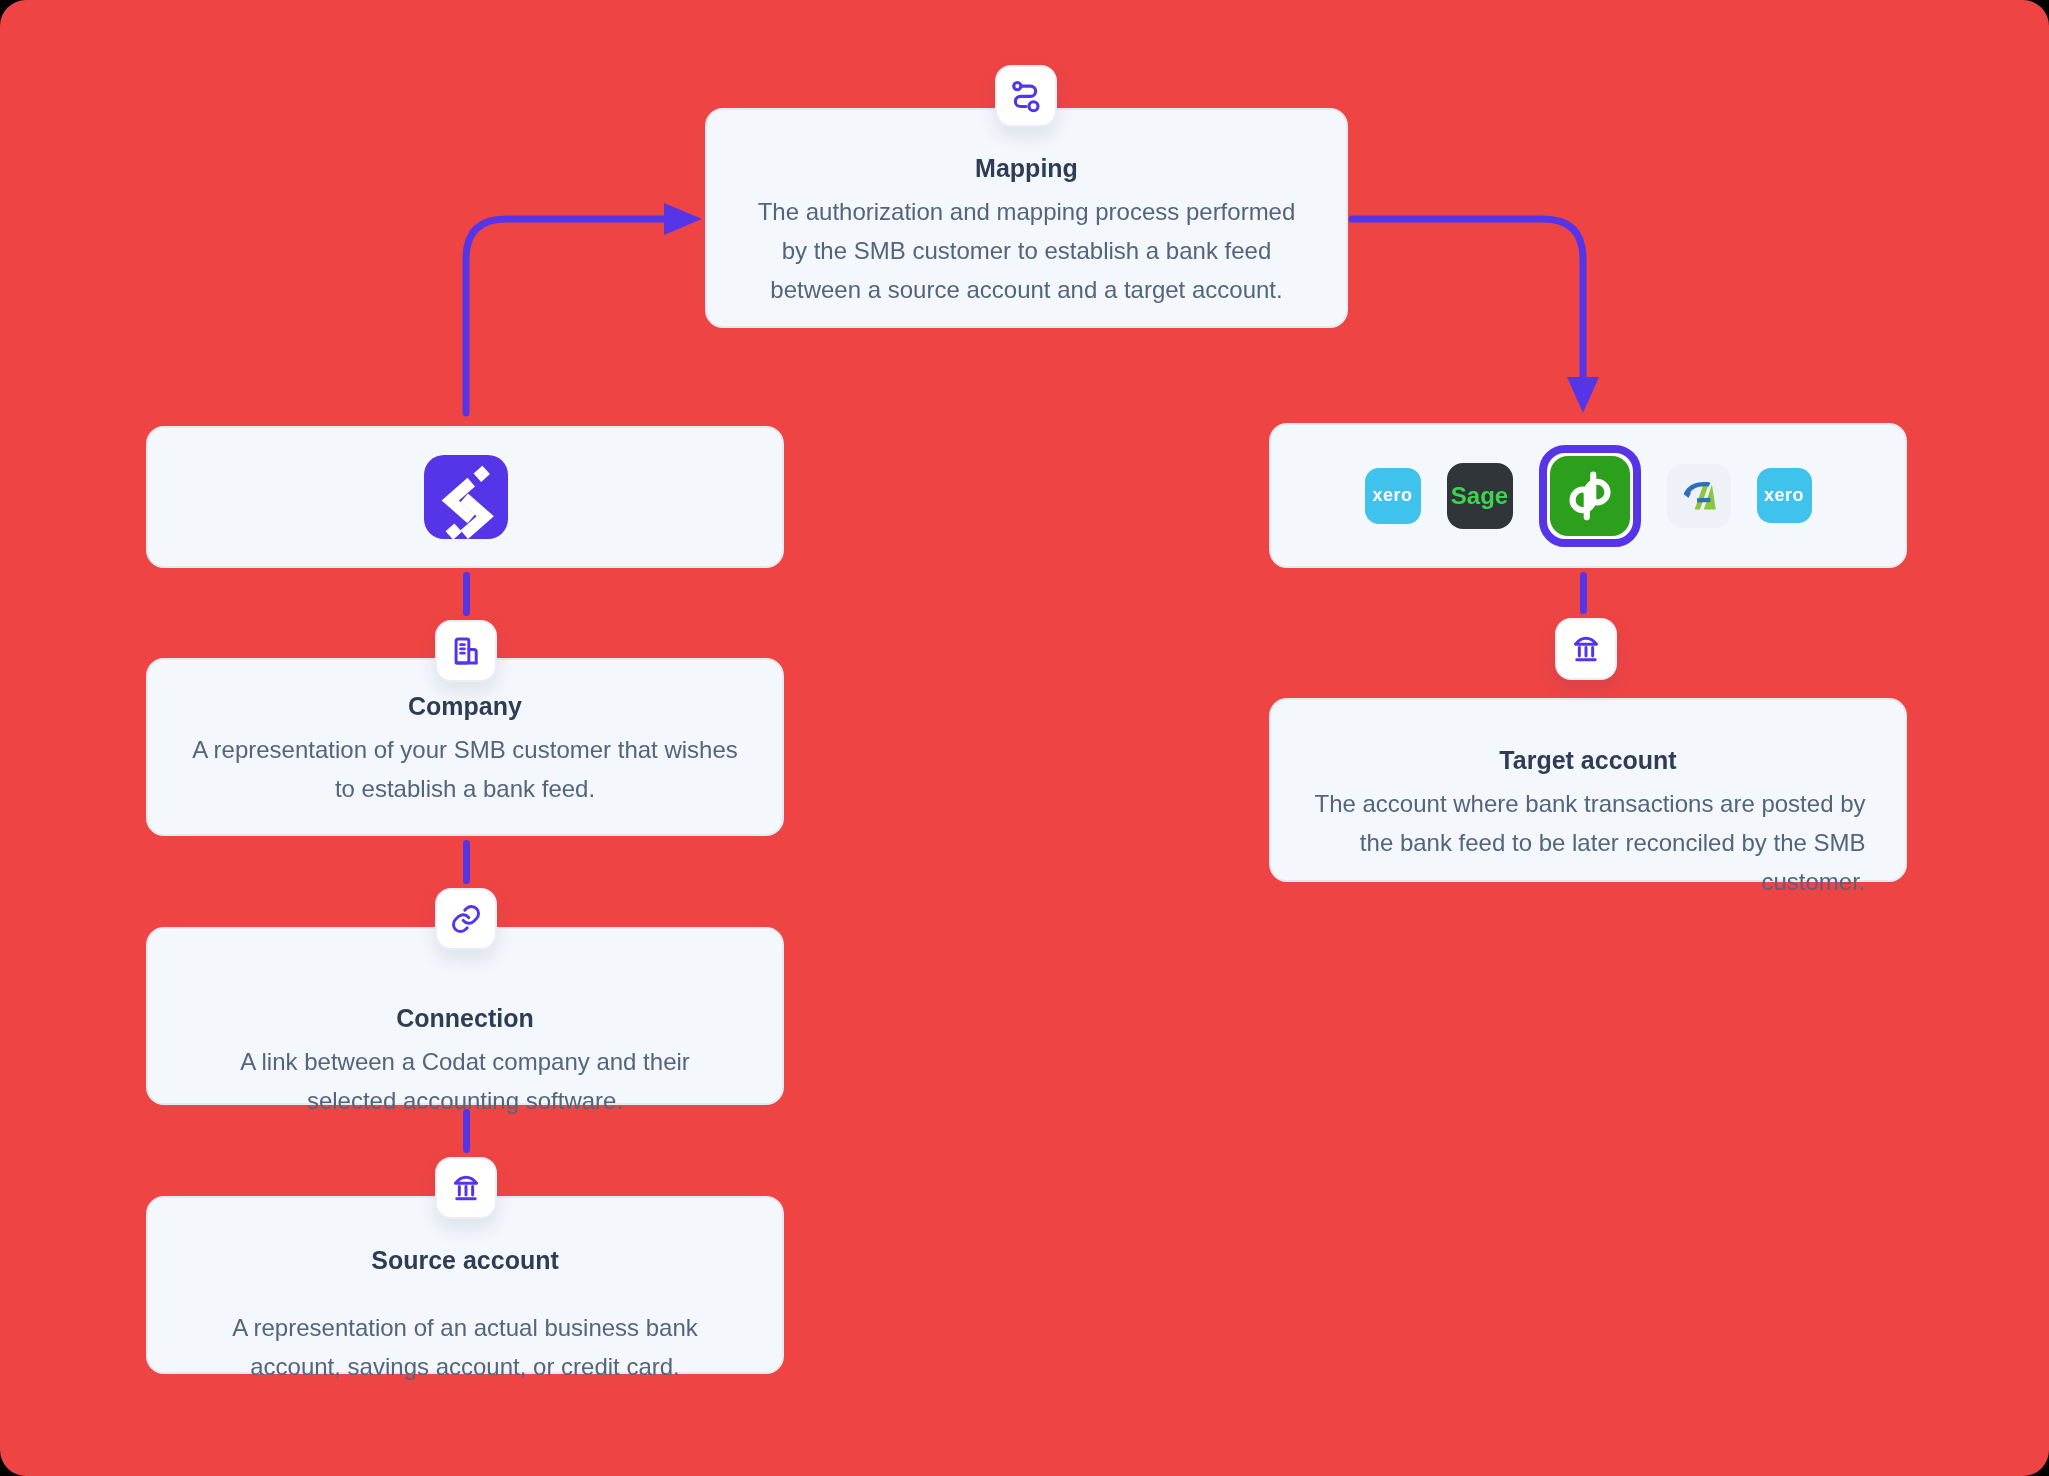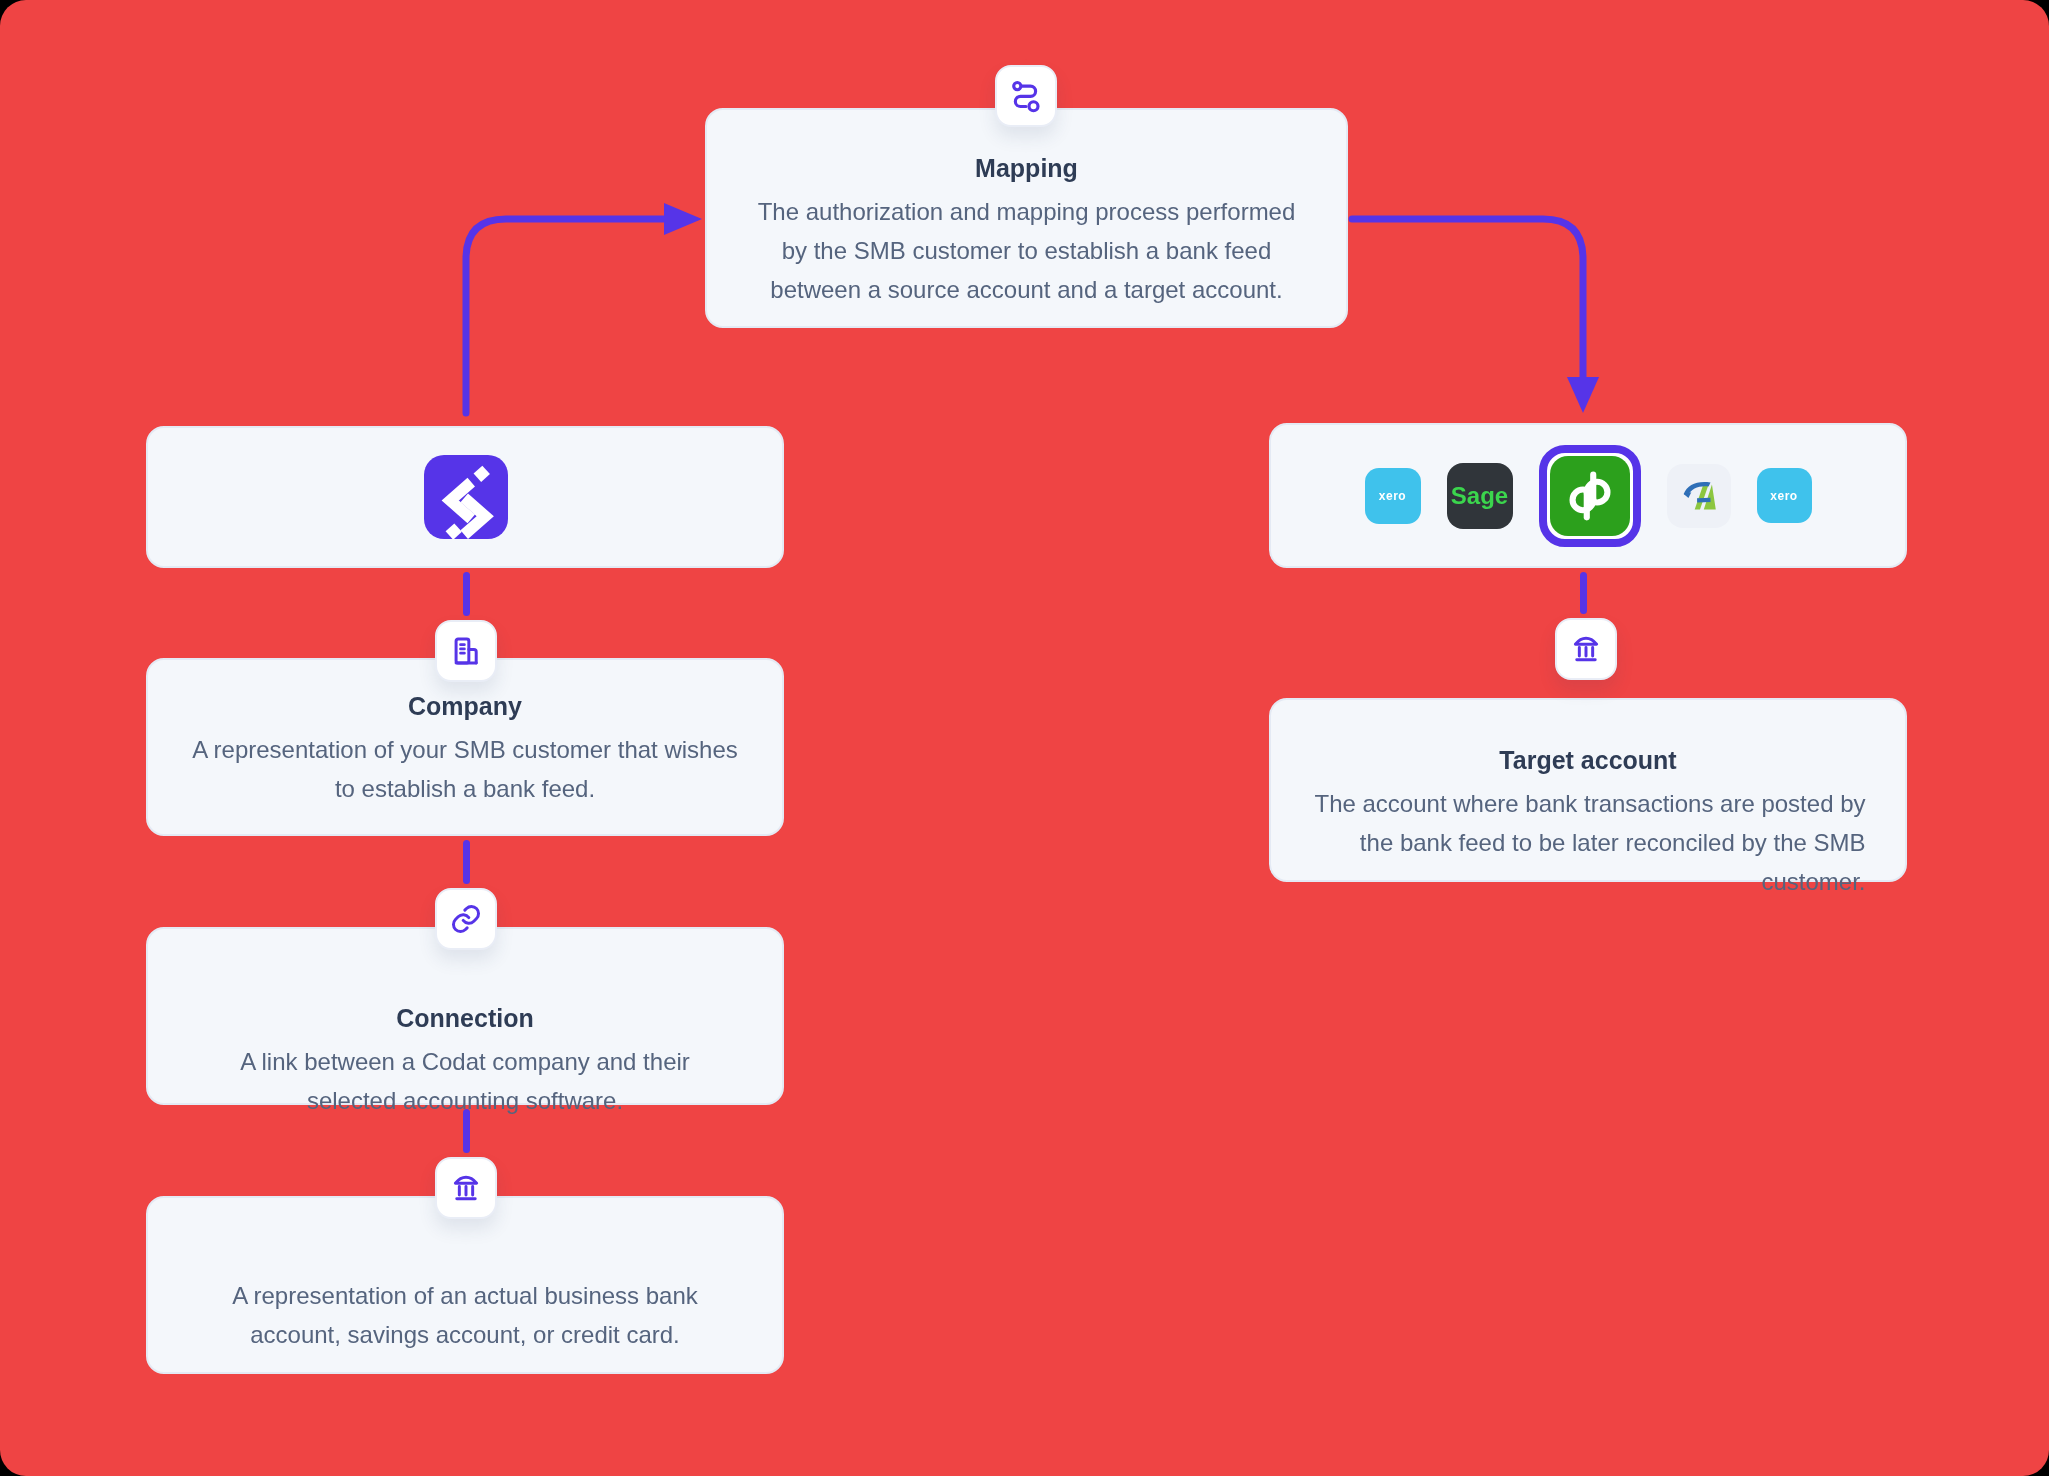--- a/index.html
+++ b/index.html
@@ -38,21 +38,21 @@
     display:flex;align-items:center;justify-content:center;
   }
   
   .logos-row{
     position:absolute;left:1269px;top:423px;width:638px;height:145px;
     display:flex;align-items:center;justify-content:center;gap:26px;z-index:2;
   }
   .logo-tile{border-radius:14px;display:flex;align-items:center;justify-content:center;}
   .logo-xero{
     width:56px;height:56px;background:#3fc2ec;color:#ffffff;
-    font-size:12px;font-weight:bold;letter-spacing:.5px;
+    font-size:18px;font-weight:bold;letter-spacing:.5px;
   }
   .logo-sage{
     width:66px;height:66px;background:#30353a;color:#3bd64d;
     font-size:24px;font-weight:bold;border-radius:16px;
   }
   .qb-ring{
     width:102px;height:102px;box-sizing:border-box;border-radius:26px;
     background:#ffffff;border:8px solid #5634e8;
     display:flex;align-items:center;justify-content:center;
   }
@@ -133,20 +133,21 @@
   <div class="vline" style="left:463px;top:1109px;height:44px;"></div>
 
   <div class="icon-card" style="left:435px;top:1157px;">
     <svg width="34" height="34" viewBox="0 0 24 24" fill="none" stroke="#5634e8" stroke-width="2.1" stroke-linecap="round" stroke-linejoin="round">
       <path d="M4.5 8.6 C7 5.6 9.5 4.4 12 4.4 C14.5 4.4 17 5.6 19.5 8.6 Z"></path>
       <path d="M7.3 11 v6 M12 11 v6 M16.7 11 v6"></path>
       <path d="M5.5 19.6 h13"></path>
     </svg>
   </div>
   <div class="panel" style="left:146px;top:1196px;width:638px;height:178px;padding-top:46px;">
+    <div class="panel-title">Source account</div>
     <div class="panel-body" style="width:510px;margin-top:32px;">A representation of an actual business bank account, savings account, or credit card.</div>
   </div>
 
   <div class="panel" style="left:1269px;top:423px;width:638px;height:145px;"></div>
   <div class="logos-row">
 
     <div class="logo-tile logo-xero">
       <span>xero</span>
     </div>
 

